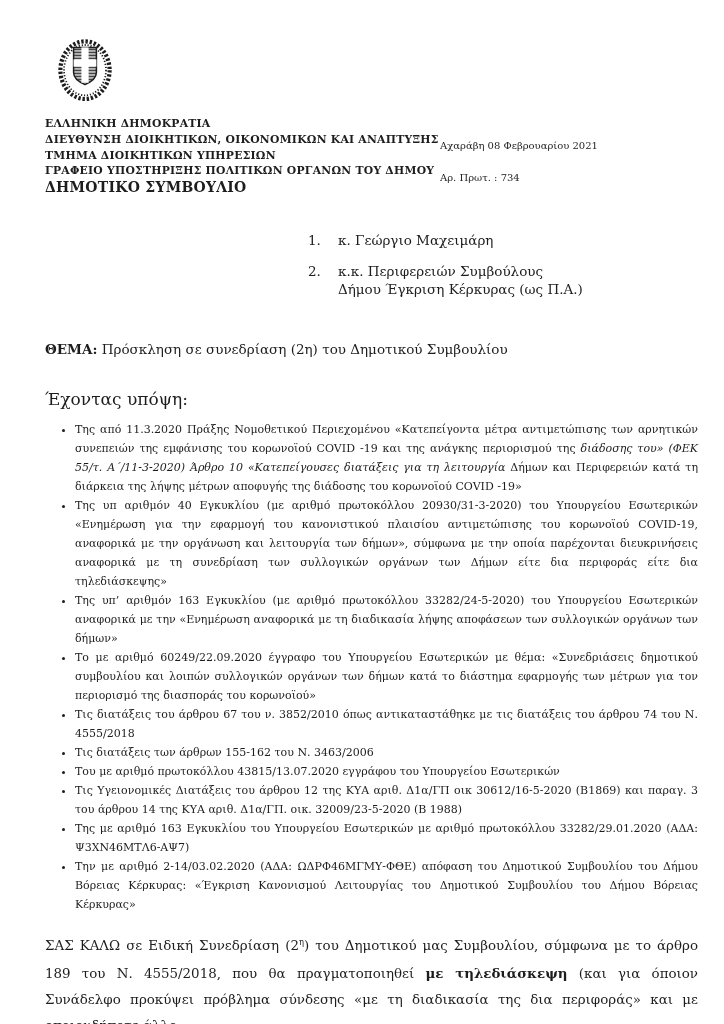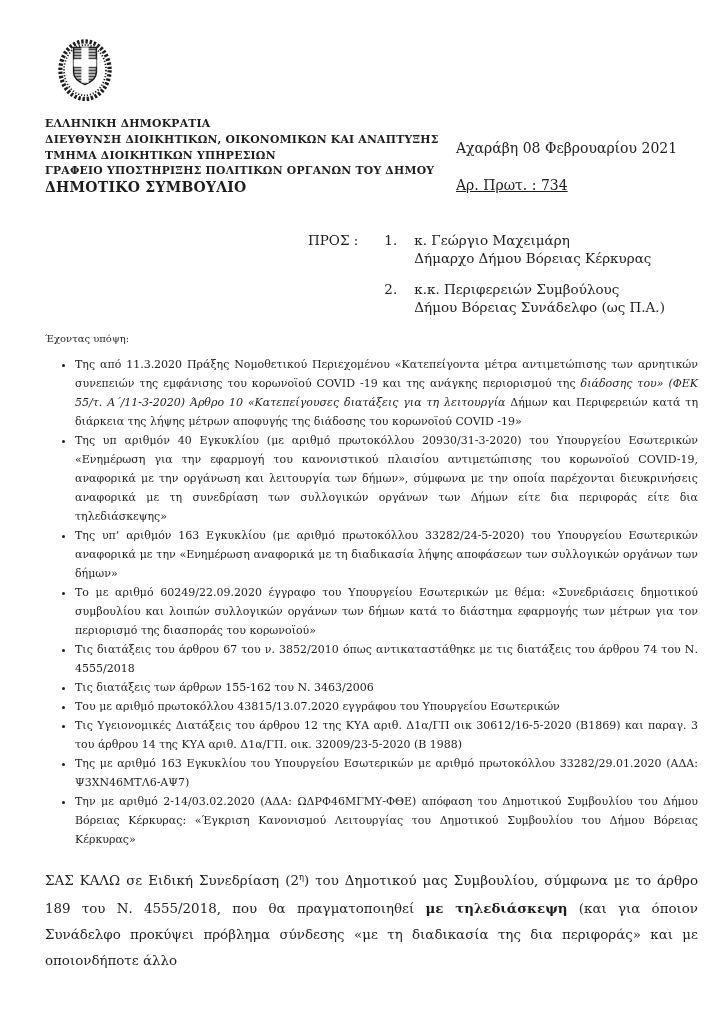--- a/index.html
+++ b/index.html
@@ -3,30 +3,30 @@
 <meta charset="utf-8">
 <style>
   html,body{margin:0;padding:0;}
   body{
     width:724px;height:1024px;background:#ffffff;color:#1d1d1d;
     font-family:"DejaVu Serif", serif;position:relative;overflow:hidden;
   }
   .page{position:absolute;inset:0;padding:36px 26px 0 45px;box-sizing:border-box;}
   .emblem{margin-left:10px;display:block;}
   .org-block{margin-top:8px;font-weight:bold;font-size:10.8px;line-height:15.8px;letter-spacing:.25px;}
-  .meta{position:absolute;left:456px;top:140px;font-size:14px;}
-  .meta .proto{margin-top:21px;text-decoration:underline;}
+  .meta{position:absolute;left:440px;top:140px;font-size:10px;}
+  .meta .proto{margin-top:21px;}
   .department{font-weight:bold;font-size:14px;letter-spacing:.25px;}
   .recipients{display:flex;margin-top:36px;margin-left:263px;font-size:13.5px;line-height:18px;}
   .rec-label{white-space:nowrap;margin-right:26px;}
   .rec-item{display:flex;margin-bottom:13px;}
   .rec-num{width:30px;}
   .subject{margin:30px 0 0 0;font-size:13.5px;}
   .subject .lbl{font-weight:bold;}
-  .preamble{margin:4px 0 0 0;font-size:10px;}
+  .preamble{margin:32px 0 0 0;font-size:17px;}
   ul.bullets{margin:11px 0 0 0;padding-left:30px;font-size:11px;line-height:19px;text-align:justify;}
   ul.bullets li{margin:0;padding:0;}
   .closing{margin:15px 0 0 0;font-size:13.4px;line-height:26px;text-align:justify;}
   .seg-normal{font-style:normal;}
   .seg-italic{font-style:italic;}
   .seg-bold-underline{font-weight:bold;}
   .seg-sup{font-size:.62em;vertical-align:super;}
 </style>
 </head>
 <body>
@@ -57,39 +57,41 @@
   </div>
 
   <div class="meta">
     <div>Αχαράβη 08 Φεβρουαρίου 2021</div>
     <div class="proto">Αρ. Πρωτ. : 734</div>
   </div>
 
   <div class="department">ΔΗΜΟΤΙΚΟ ΣΥΜΒΟΥΛΙΟ</div>
 
   <div class="recipients">
-    <div class="rec-label">ΠΡΟΣ :</div>
     <div class="rec-items">
       <div class="rec-item">
         <div class="rec-num">1.</div>
         <div>
           <div>κ. Γεώργιο Μαχειμάρη</div>
-          <div>Δήμαρχο Δήμου Βόρειας Κέρκυρας</div>
         </div>
       </div>
       <div class="rec-item">
         <div class="rec-num">2.</div>
         <div>
           <div>κ.κ. Περιφερειών Συμβούλους</div>
-          <div>Δήμου Βόρειας Συνάδελφο (ως Π.Α.)</div>
+          <div>Δήμου Έγκριση Κέρκυρας (ως Π.Α.)</div>
         </div>
       </div>
     </div>
   </div>
 
+  <p class="subject">
+    <span class="lbl">ΘΕΜΑ:</span>
+    <span>Πρόσκληση σε συνεδρίαση (2η) του Δημοτικού Συμβουλίου</span>
+  </p>
 
   <p class="preamble">Έχοντας υπόψη:</p>
 
   <ul class="bullets">
       <li><span class="seg-normal">Της από 11.3.2020 Πράξης Νομοθετικού Περιεχομένου «Κατεπείγοντα μέτρα αντιμετώπισης των αρνητικών συνεπειών της εμφάνισης του κορωνοϊού COVID -19 και της ανάγκης περιορισμού της </span><span class="seg-italic">διάδοσης του» (ΦΕΚ 55/τ. Α΄/11-3-2020) Άρθρο 10 «Κατεπείγουσες διατάξεις για τη λειτουργία </span><span class="seg-normal">Δήμων και Περιφερειών κατά τη διάρκεια της λήψης μέτρων αποφυγής της διάδοσης του κορωνοϊού COVID -19»</span></li>
       <li><span class="seg-normal">Της υπ αριθμόν 40 Εγκυκλίου (με αριθμό πρωτοκόλλου 20930/31-3-2020) του Υπουργείου Εσωτερικών «Ενημέρωση για την εφαρμογή του κανονιστικού πλαισίου αντιμετώπισης του κορωνοϊού COVID-19, αναφορικά με την οργάνωση και λειτουργία των δήμων», σύμφωνα με την οποία παρέχονται διευκρινήσεις αναφορικά με τη συνεδρίαση των συλλογικών οργάνων των Δήμων είτε δια περιφοράς είτε δια τηλεδιάσκεψης»</span></li>
       <li><span class="seg-normal">Της υπ’ αριθμόν 163 Εγκυκλίου (με αριθμό πρωτοκόλλου 33282/24-5-2020) του Υπουργείου Εσωτερικών αναφορικά με την «Ενημέρωση αναφορικά με τη διαδικασία λήψης αποφάσεων των συλλογικών οργάνων των δήμων»</span></li>
       <li><span class="seg-normal">Το με αριθμό 60249/22.09.2020 έγγραφο του Υπουργείου Εσωτερικών με θέμα: «Συνεδριάσεις δημοτικού συμβουλίου και λοιπών συλλογικών οργάνων των δήμων κατά το διάστημα εφαρμογής των μέτρων για τον περιορισμό της διασποράς του κορωνοϊού»</span></li>
       <li><span class="seg-normal">Τις διατάξεις του άρθρου 67 του ν. 3852/2010 όπως αντικαταστάθηκε με τις διατάξεις του άρθρου 74 του Ν. 4555/2018</span></li>
       <li><span class="seg-normal">Τις διατάξεις των άρθρων 155-162 του Ν. 3463/2006</span></li>

